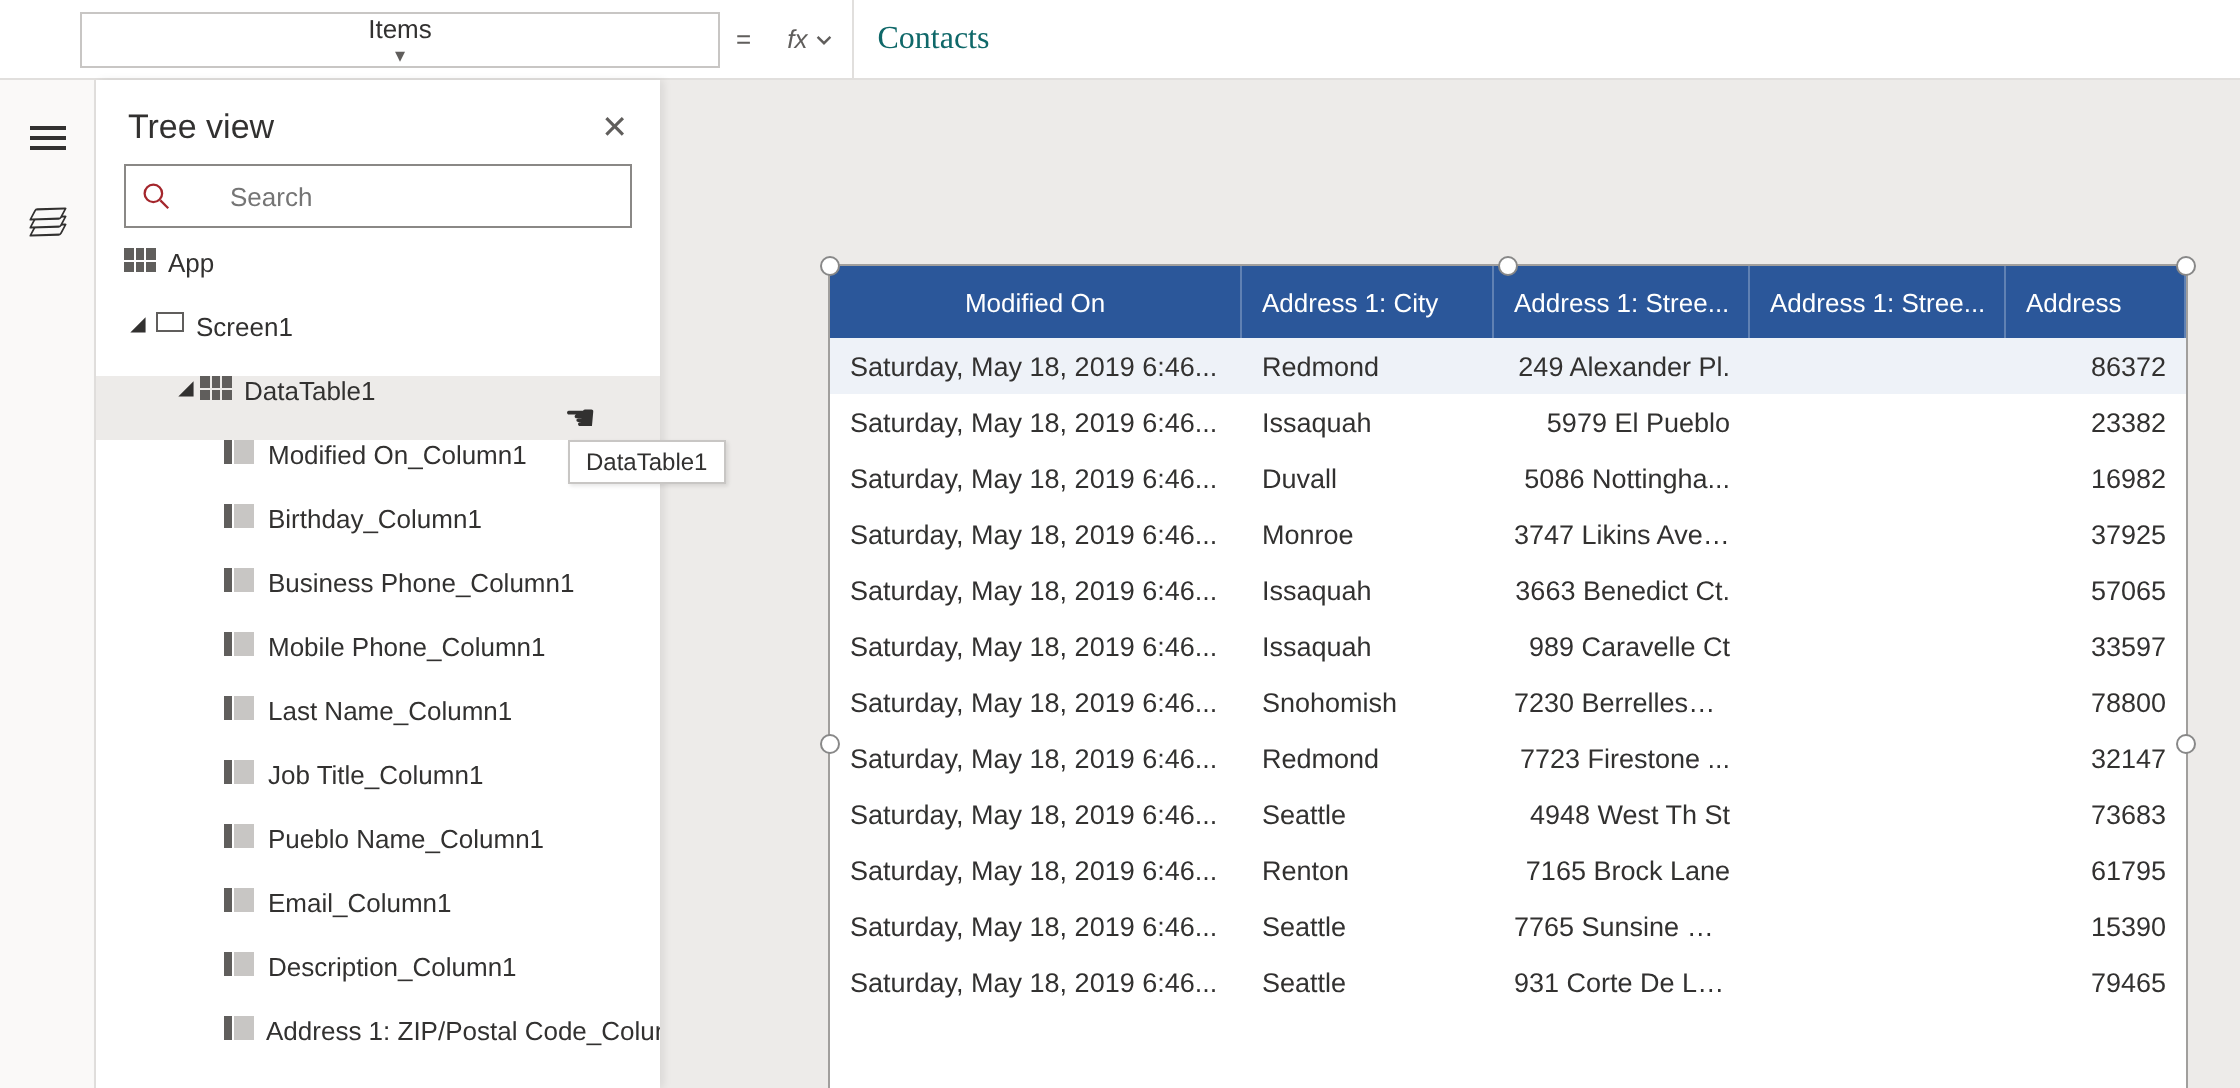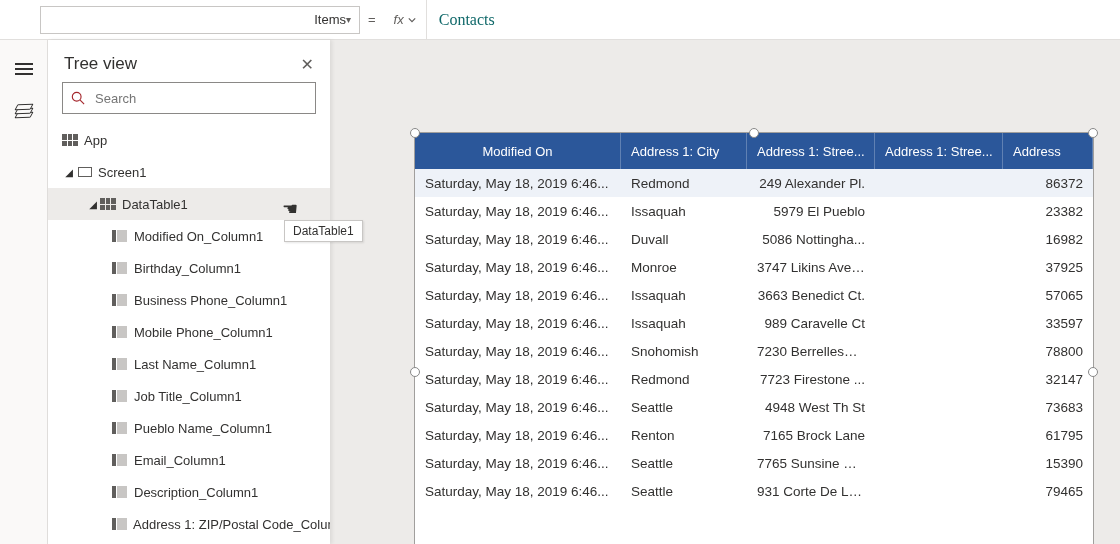--- a/index.html
+++ b/index.html
@@ -18,27 +18,28 @@
   .formula-bar {
     display: flex;
     align-items: center;
     height: 40px;
     border-bottom: 1px solid #e1dfdd;
     background: #fff;
   }
   .prop-select {
     display: flex;
     align-items: center;
-    justify-content: flex-end;
+    justify-content: flex-start;
     width: 320px;
     height: 28px;
     margin-left: 40px;
     padding: 0 8px;
     border: 1px solid #c8c6c4;
     background: #fff;
+    flex-direction: column;
   }
   .prop-select .chev { color: #605e5c; font-size: 10px; }
   .eq { margin: 0 8px; color: #605e5c; }
   .fx {
     display: flex;
     align-items: center;
     gap: 4px;
     padding: 0 10px;
     height: 100%;
     color: #605e5c;
@@ -117,26 +118,26 @@
     height: 32px;
     display: flex;
     align-items: center;
     padding: 0 8px;
     gap: 8px;
     color: #605e5c;
   }
   .search-box input {
     border: none; outline: none; flex: 1; font-size: 13px;
     background: transparent;
+    margin-left: 20px;
   }
 
   .tree { flex: 1; overflow: hidden; }
   .tree-row {
     display: flex;
-    align-items: center;
     height: 32px;
     padding-right: 8px;
     cursor: default;
     white-space: nowrap;
   }
   .tree-row .tw {
     width: 14px; text-align: center; color: #323130; font-size: 10px;
     display: inline-block;
   }
   .tree-row .sq {

